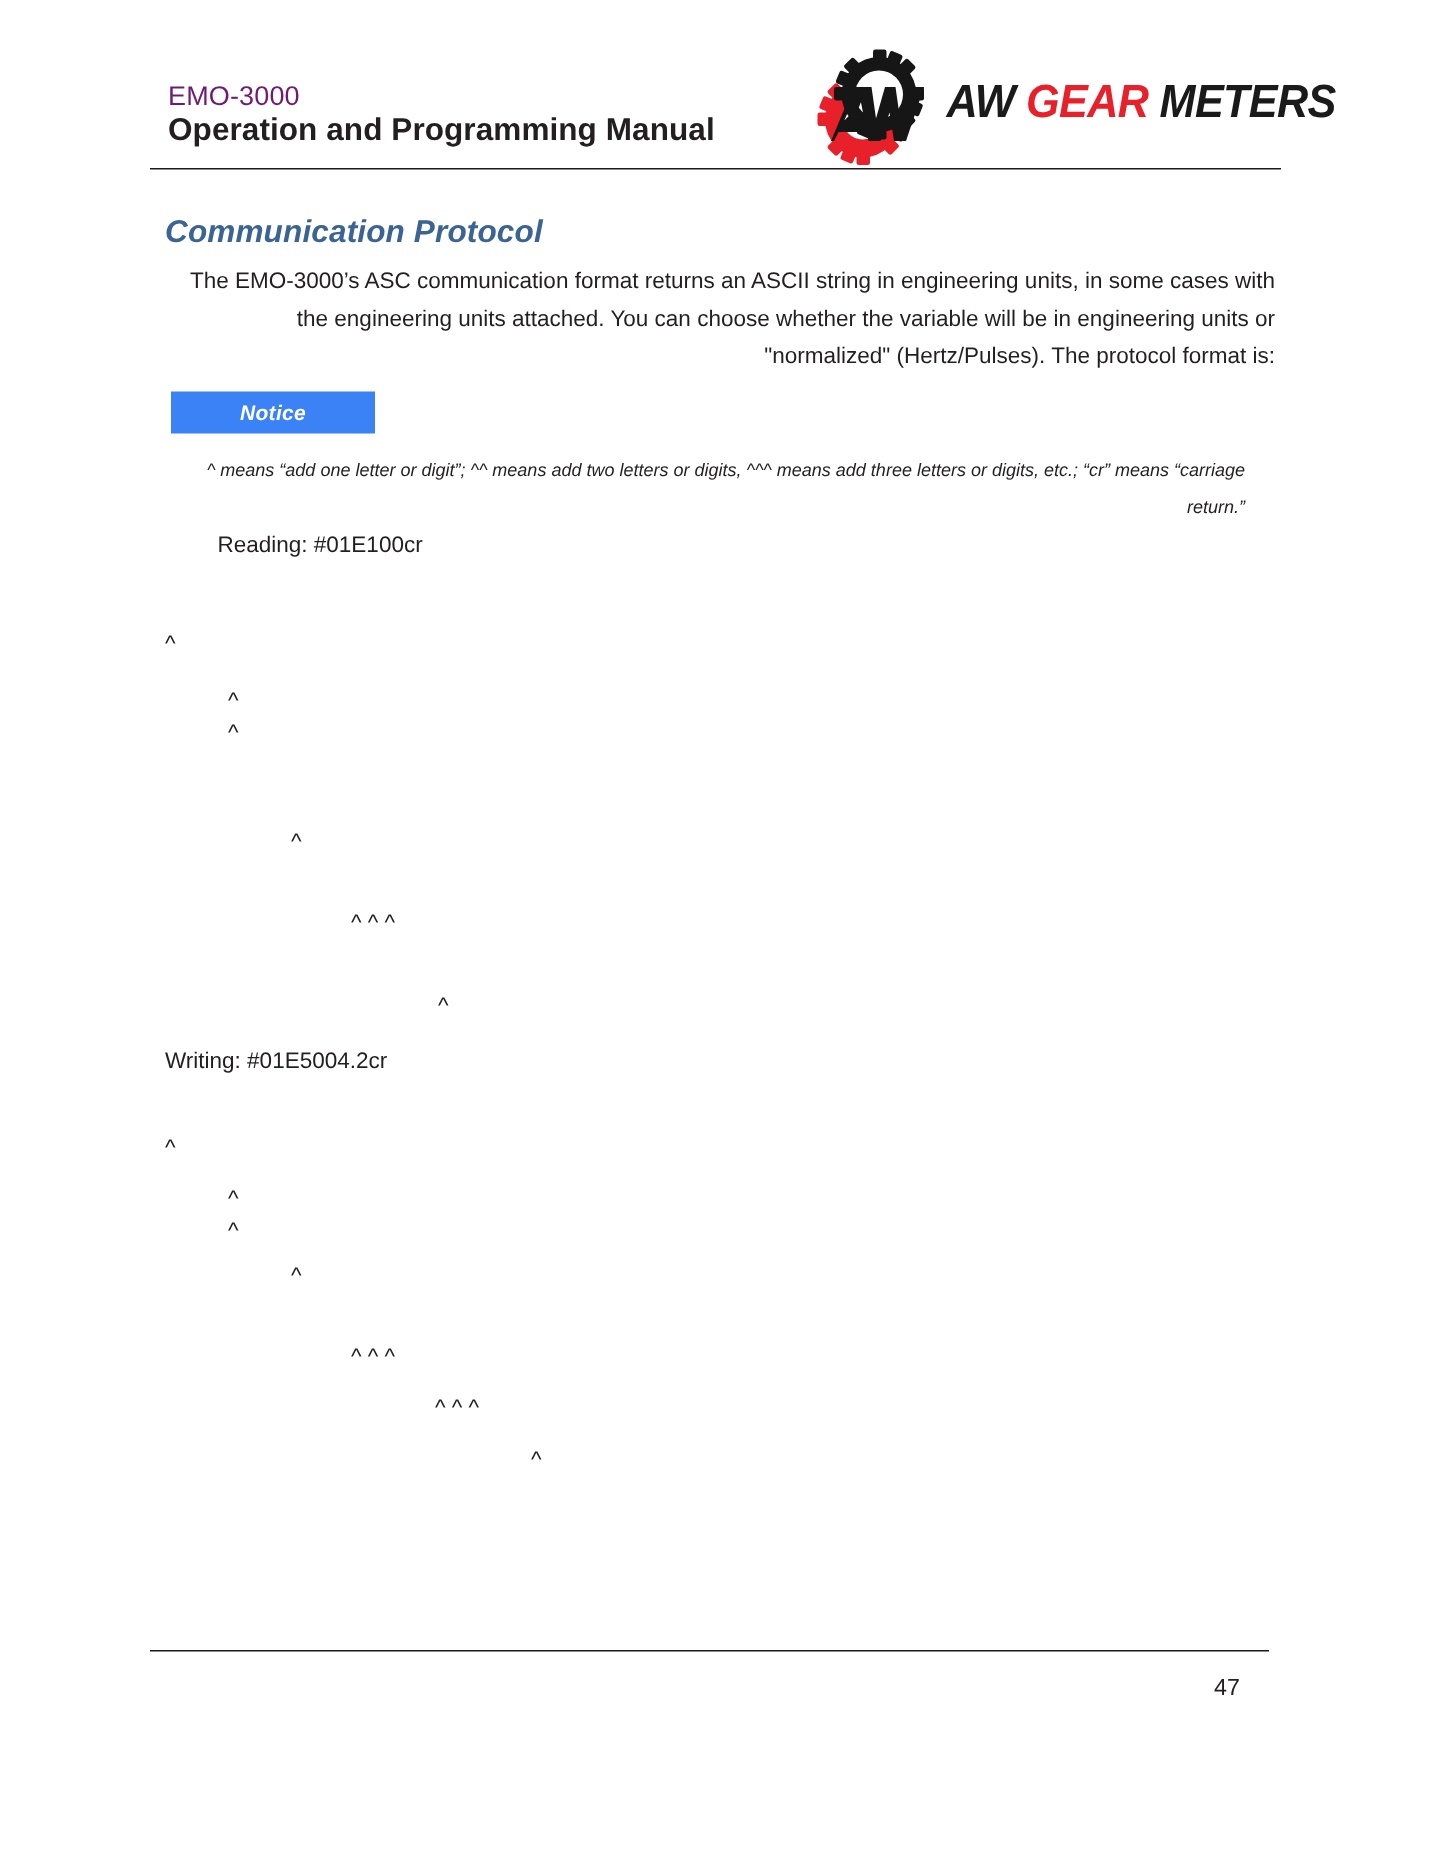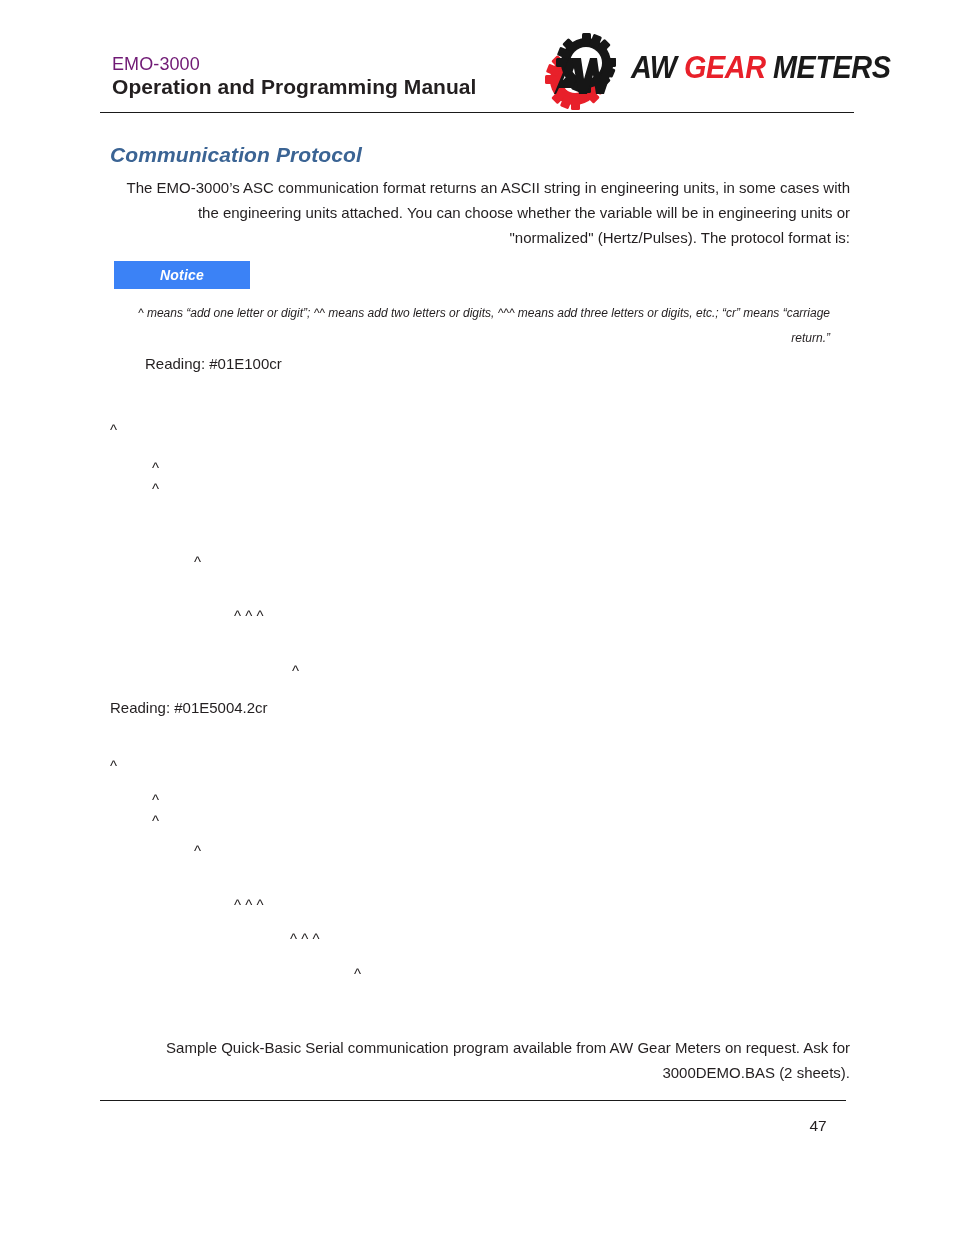--- a/index.html
+++ b/index.html
@@ -263,37 +263,36 @@
   <h1 class="section-heading">Communication Protocol</h1>
 
   <p class="para para-intro">The EMO-3000’s ASC communication format returns an ASCII string in engineering units, in some cases with the engineering units attached. You can choose whether the variable will be in engineering units or "normalized" (Hertz/Pulses). The protocol format is:</p>
 
   <div class="notice-badge">Notice</div>
 
   <p class="para notice-body">^ means “add one letter or digit”; ^^ means add two letters or digits, ^^^ means add three letters or digits, etc.; “cr” means “carriage return.”</p>
 
   <div class="code-line code-reading">Reading: #01E100cr</div>
 
-  <div class="code-line code-writing">Reading: #01E5004.2cr</div>
+  <div class="code-line code-writing">Writing: #01E5004.2cr</div>
 
   <div class="caret-layer" id="caret-layer">
       <span class="caret" style="left: 110px; top: 422px;">^</span>
       <span class="caret" style="left: 152px; top: 460px;">^</span>
       <span class="caret" style="left: 152px; top: 481px;">^</span>
       <span class="caret" style="left: 194px; top: 554px;">^</span>
       <span class="caret" style="left: 234px; top: 608px;">^ ^ ^</span>
       <span class="caret" style="left: 292px; top: 663px;">^</span>
       <span class="caret" style="left: 110px; top: 758px;">^</span>
       <span class="caret" style="left: 152px; top: 792px;">^</span>
       <span class="caret" style="left: 152px; top: 813px;">^</span>
       <span class="caret" style="left: 194px; top: 843px;">^</span>
       <span class="caret" style="left: 234px; top: 897px;">^ ^ ^</span>
       <span class="caret" style="left: 290px; top: 931px;">^ ^ ^</span>
       <span class="caret" style="left: 354px; top: 966px;">^</span>
     </div>
 
-  <p class="para para-footer">Sample Quick-Basic Serial communication program available from AW Gear Meters on request. Ask for 3000DEMO.BAS (2 sheets).</p>
 
   <div class="footer-rule"></div>
 
   <div class="page-number">47</div>
 
 </div>
 
 </body></html>

